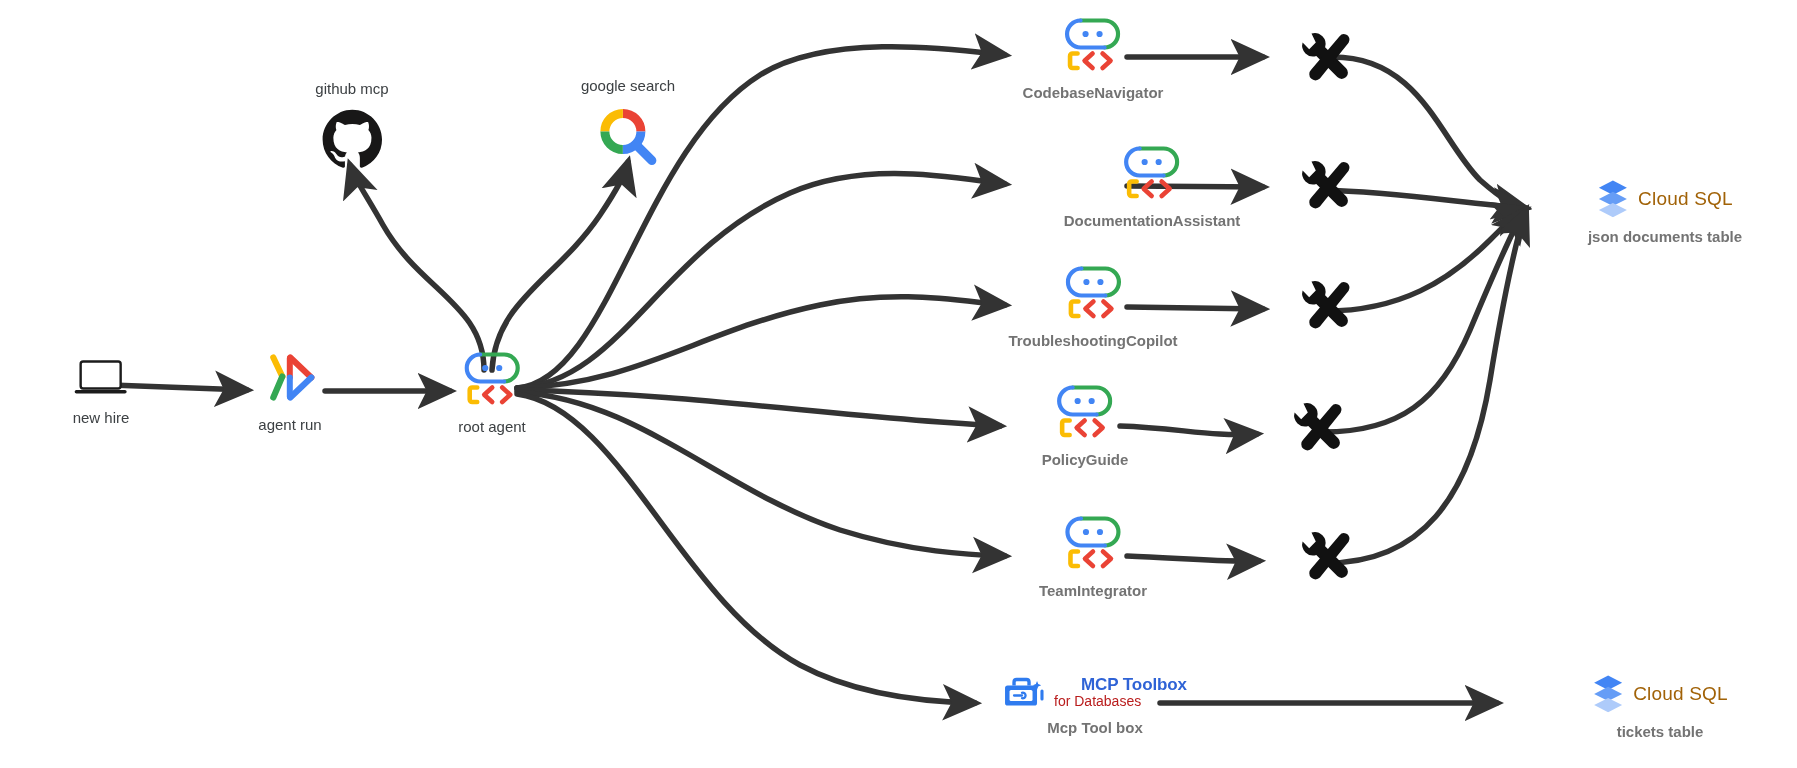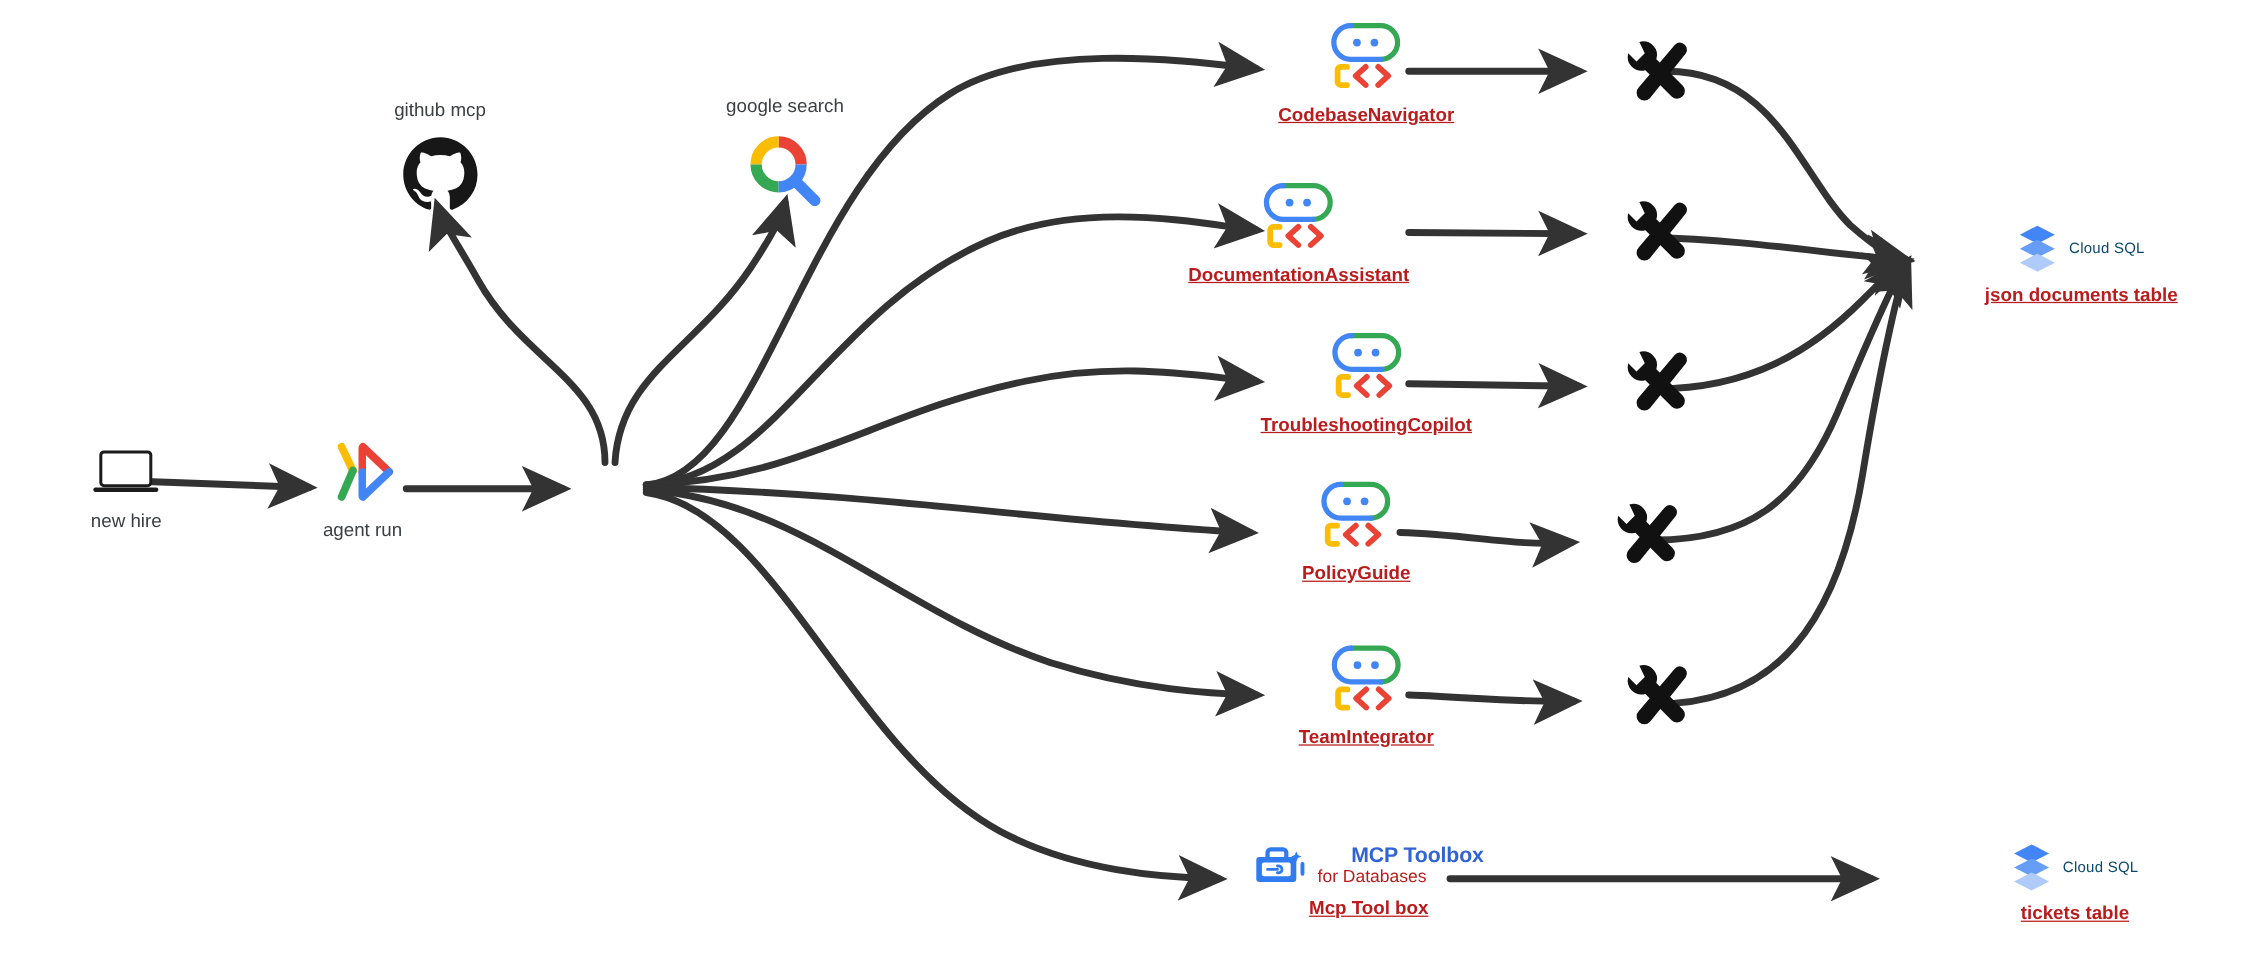--- a/index.html
+++ b/index.html
@@ -34,34 +34,34 @@
     line-height: 0;
   }
   .node-label {
     margin-top: 10px;
     font-size: 15px;
     color: #1b1b1b;
     white-space: nowrap;
     text-align: left;
   }
   .label-plain { font-weight: 400; color: #3c4043; }
-  .label-bold  { font-weight: 700; color: #b91c1c; text-decoration: underline; }
+  .label-bold  { font-weight: 700; color: #737373; }
   .label-above {
     margin-top: 0;
     margin-bottom: 12px;
   }
   .lockup {
     display: flex;
     flex-direction: row;
     align-items: center;
     gap: 9px;
   }
   .lockup-text {
-    font-size: 12px;
-    color: #0c4a6e;
+    font-size: 19px;
+    color: #a16207;
     letter-spacing: .2px;
     white-space: nowrap;
     text-align: right;
   }
   .mcp-text {
     display: flex;
     flex-direction: column;
     line-height: 1.04;
   }
   .mcp-text .t1 {
@@ -142,20 +142,34 @@
         <path d="M49 26 L28 46" stroke="#4285F4" stroke-width="6.2" stroke-linejoin="round" stroke-linecap="round" fill="none"></path>
         <path d="M28 6 L28 46" stroke="#EA4335" stroke-width="6.2" stroke-linecap="round" fill="none" opacity="0"></path>
         <path d="M29 8 L29 44" stroke="#4285F4" stroke-width="6.2" stroke-linecap="round" fill="none" opacity="0"></path>
         <path d="M27.5 7 L27.5 26" stroke="#EA4335" stroke-width="6" stroke-linecap="round"></path>
         <path d="M27.5 26 L27.5 45" stroke="#4285F4" stroke-width="6" stroke-linecap="round"></path>
       </svg>
     </span>
     <div class="node-label label-plain">agent run</div>
   </div>
 
+  <div class="node" style="left:492px; top:392px;">
+    <span class="node-icon">
+      <svg width="56" height="58" viewBox="0 0 56 58" xmlns="http://www.w3.org/2000/svg">
+        <path d="M16 5 H40 A13.5 13.5 0 0 1 53.5 18.5 A13.5 13.5 0 0 1 40 32" fill="none" stroke="#34A853" stroke-width="4.2" stroke-linecap="round"></path>
+        <path d="M40 32 H16 A13.5 13.5 0 0 1 2.5 18.5 A13.5 13.5 0 0 1 16 5" fill="none" stroke="#4285F4" stroke-width="4.2" stroke-linecap="round"></path>
+        <circle cx="21" cy="18.5" r="3.1" fill="#4285F4"></circle>
+        <circle cx="35" cy="18.5" r="3.1" fill="#4285F4"></circle>
+        <path d="M13 38 H8 A2.5 2.5 0 0 0 5.5 40.5 V50 A2.5 2.5 0 0 0 8 52.5 H13" fill="none" stroke="#FBBC04" stroke-width="4.6" stroke-linecap="round" stroke-linejoin="round"></path>
+        <path d="M28 38 L20 45.2 L28 52.5" fill="none" stroke="#EA4335" stroke-width="4.6" stroke-linecap="round" stroke-linejoin="round"></path>
+        <path d="M38 38 L46 45.2 L38 52.5" fill="none" stroke="#EA4335" stroke-width="4.6" stroke-linecap="round" stroke-linejoin="round"></path>
+      </svg>
+    </span>
+    <div class="node-label label-plain">root agent</div>
+  </div>
 
   <div class="node" style="left:352px; top:125px;">
     <div class="node-label label-plain label-above">github mcp</div>
     <span class="node-icon">
       <svg width="62" height="62" viewBox="0 0 24 24" xmlns="http://www.w3.org/2000/svg">
         <path fill="#181717" d="M12 .5C5.73.5.5 5.73.5 12c0 5.08 3.29 9.39 7.86 10.91.58.11.79-.25.79-.56 0-.27-.01-1-.02-1.96-3.2.69-3.88-1.54-3.88-1.54-.52-1.33-1.28-1.69-1.28-1.69-1.05-.71.08-.7.08-.7 1.16.08 1.77 1.19 1.77 1.19 1.03 1.77 2.7 1.26 3.36.96.1-.75.4-1.26.73-1.55-2.56-.29-5.25-1.28-5.25-5.69 0-1.26.45-2.29 1.19-3.09-.12-.29-.52-1.46.11-3.05 0 0 .97-.31 3.18 1.18a11.1 11.1 0 0 1 5.8 0c2.2-1.49 3.17-1.18 3.17-1.18.63 1.59.23 2.76.12 3.05.74.8 1.18 1.83 1.18 3.09 0 4.42-2.69 5.39-5.26 5.68.41.36.78 1.06.78 2.14 0 1.55-.01 2.8-.01 3.18 0 .31.21.68.8.56A11.51 11.51 0 0 0 23.5 12C23.5 5.73 18.27.5 12 .5z"></path>
       </svg>
     </span>
   </div>
 
@@ -188,21 +202,21 @@
         <div class="node-label label-bold">CodebaseNavigator</div>
       </div>
       <div class="node" style="left: 1325px; top: 58px;">
         <span class="node-icon"><svg width="62" height="62" viewBox="0 0 62 62" xmlns="http://www.w3.org/2000/svg">
   <g fill="#111111">
     <path d="M17.5 6.5 a11 11 0 0 1 13.6 13.8 l21 21 a6.2 6.2 0 0 1 -8.8 8.8 l-21 -21 A11 11 0 0 1 8.6 15.6 l6.6 6.6 6.6 -6.6 z" transform="rotate(0 31 31)"></path>
     <path d="M52 7.5 a5.5 5.5 0 0 1 2.6 8.2 L25.9 51.6 a6.2 6.2 0 1 1 -8.8 -8.8 L45.6 9.2 A5.5 5.5 0 0 1 52 7.5 z"></path>
   </g>
 </svg></span>
       </div>
-      <div class="node" style="left: 1039px; top: 186px;">
+      <div class="node" style="left: 1152px; top: 186px;">
         <span class="node-icon"><svg width="56" height="58" viewBox="0 0 56 58" xmlns="http://www.w3.org/2000/svg">
   <path d="M16 5 H40 A13.5 13.5 0 0 1 53.5 18.5 A13.5 13.5 0 0 1 40 32" fill="none" stroke="#34A853" stroke-width="4.2" stroke-linecap="round"></path>
   <path d="M40 32 H16 A13.5 13.5 0 0 1 2.5 18.5 A13.5 13.5 0 0 1 16 5" fill="none" stroke="#4285F4" stroke-width="4.2" stroke-linecap="round"></path>
   <circle cx="21" cy="18.5" r="3.1" fill="#4285F4"></circle>
   <circle cx="35" cy="18.5" r="3.1" fill="#4285F4"></circle>
   <path d="M13 38 H8 A2.5 2.5 0 0 0 5.5 40.5 V50 A2.5 2.5 0 0 0 8 52.5 H13" fill="none" stroke="#FBBC04" stroke-width="4.6" stroke-linecap="round" stroke-linejoin="round"></path>
   <path d="M28 38 L20 45.2 L28 52.5" fill="none" stroke="#EA4335" stroke-width="4.6" stroke-linecap="round" stroke-linejoin="round"></path>
   <path d="M38 38 L46 45.2 L38 52.5" fill="none" stroke="#EA4335" stroke-width="4.6" stroke-linecap="round" stroke-linejoin="round"></path>
 </svg></span>
         <div class="node-label label-bold">DocumentationAssistant</div>

